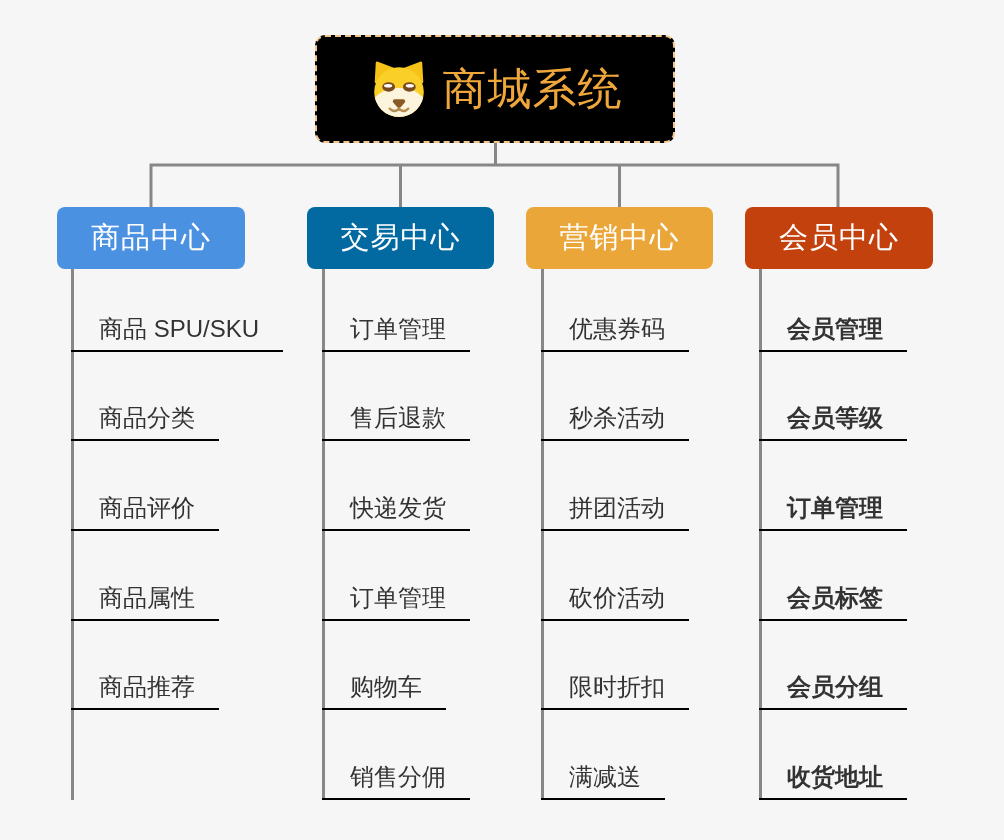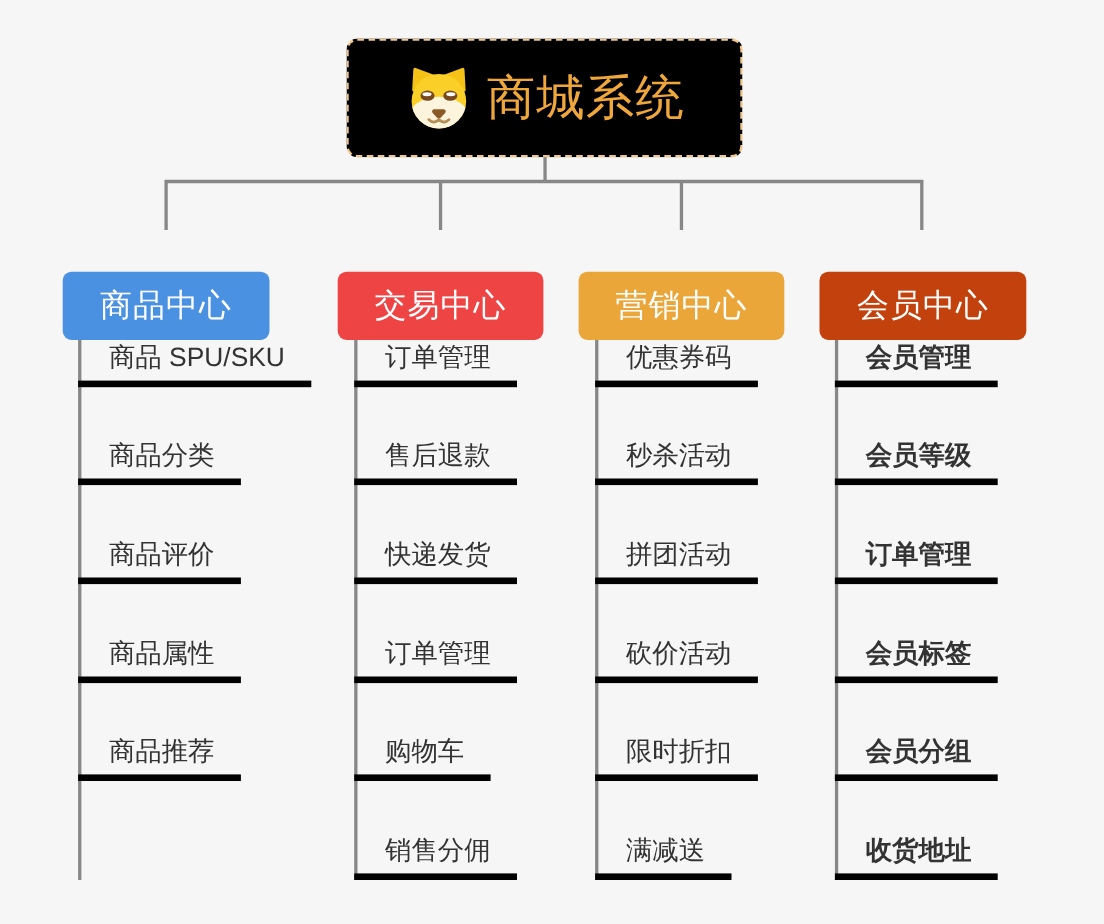--- a/index.html
+++ b/index.html
@@ -9,31 +9,31 @@
   
   .root{position:absolute;left:315px;top:35px;width:360px;height:108px;background:#000000;
         border:2px dashed #f2c68a;border-radius:10px;box-sizing:border-box;
         display:flex;align-items:center;justify-content:center;gap:13px;cursor:pointer;}
   .root-title{font-size:44px;color:#efa73c;letter-spacing:1px;white-space:nowrap;}
   .root-icon{width:62px;height:60px;display:block;}
 
   
   .branch{position:absolute;height:62px;border-radius:8px;display:flex;align-items:center;
           justify-content:center;color:#ffffff;font-size:29px;letter-spacing:1px;
-          white-space:nowrap;cursor:pointer;margin-top:40px;}
+          white-space:nowrap;cursor:pointer;}
   .b0{left:57px; top:207px;width:188px;}
   .b1{left:307px;top:207px;width:187px;}
   .b2{left:526px;top:207px;width:187px;}
   .b3{left:745px;top:207px;width:188px;}
 
   
   .col{position:absolute;top:262px;display:flex;flex-direction:column;align-items:flex-start;}
   .col0{left:71px;} .col1{left:322px;} .col2{left:541px;} .col3{left:759px;font-weight:bold;}
   .leaf{box-sizing:border-box;height:89.7px;display:flex;align-items:flex-end;
-        padding:0 24px 5px 28px;border-bottom:6px solid #000000;
+        padding:0 24px 5px 28px;border-bottom:2px solid #000000;
         font-size:24px;color:#333333;white-space:nowrap;cursor:pointer;}
 </style>
 </head>
 <body>
 
 <div class="canvas">
 
   <svg class="wires" viewBox="0 0 1004 840" fill="none">
     <path d="M495.5,143 V163.5 M151,209 V165 H838 V209 M400.5,163.5 V209 M619.5,163.5 V209" stroke="#878787" stroke-width="3"></path>
     <path d="M72.5,268 V800 M323.5,268 V800 M542.5,268 V800 M760.5,268 V800" stroke="#878787" stroke-width="3"></path>
@@ -56,21 +56,21 @@
       <ellipse cx="40.5" cy="24.8" rx="4" ry="1.7" fill="#ffffff"></ellipse>
       <path d="M26,38 h8 a2,2 0 0 1 1.8,2.9 l-4,4.4 a2.4,2.4 0 0 1 -3.6,0 l-4,-4.4 A2,2 0 0 1 26,38 Z" fill="#8a5a26"></path>
       <path d="M21,47 q4.5,4.5 9,0 q4.5,4.5 9,0" stroke="#b58e54" stroke-width="2.2" stroke-linecap="round" fill="none"></path>
     </svg>
     <span class="root-title">商城系统</span>
   </div>
 
   <div class="branch b0" style="background: rgb(75, 145, 226);">
     <span>商品中心</span>
   </div>
-  <div class="branch b1" style="background: #ef4444;">
+  <div class="branch b1" style="background: #0369a1;">
     <span>交易中心</span>
   </div>
   <div class="branch b2" style="background: rgb(235, 166, 58);">
     <span>营销中心</span>
   </div>
   <div class="branch b3" style="background: #c2410c;">
     <span>会员中心</span>
   </div>
 
   <div class="col col0">

